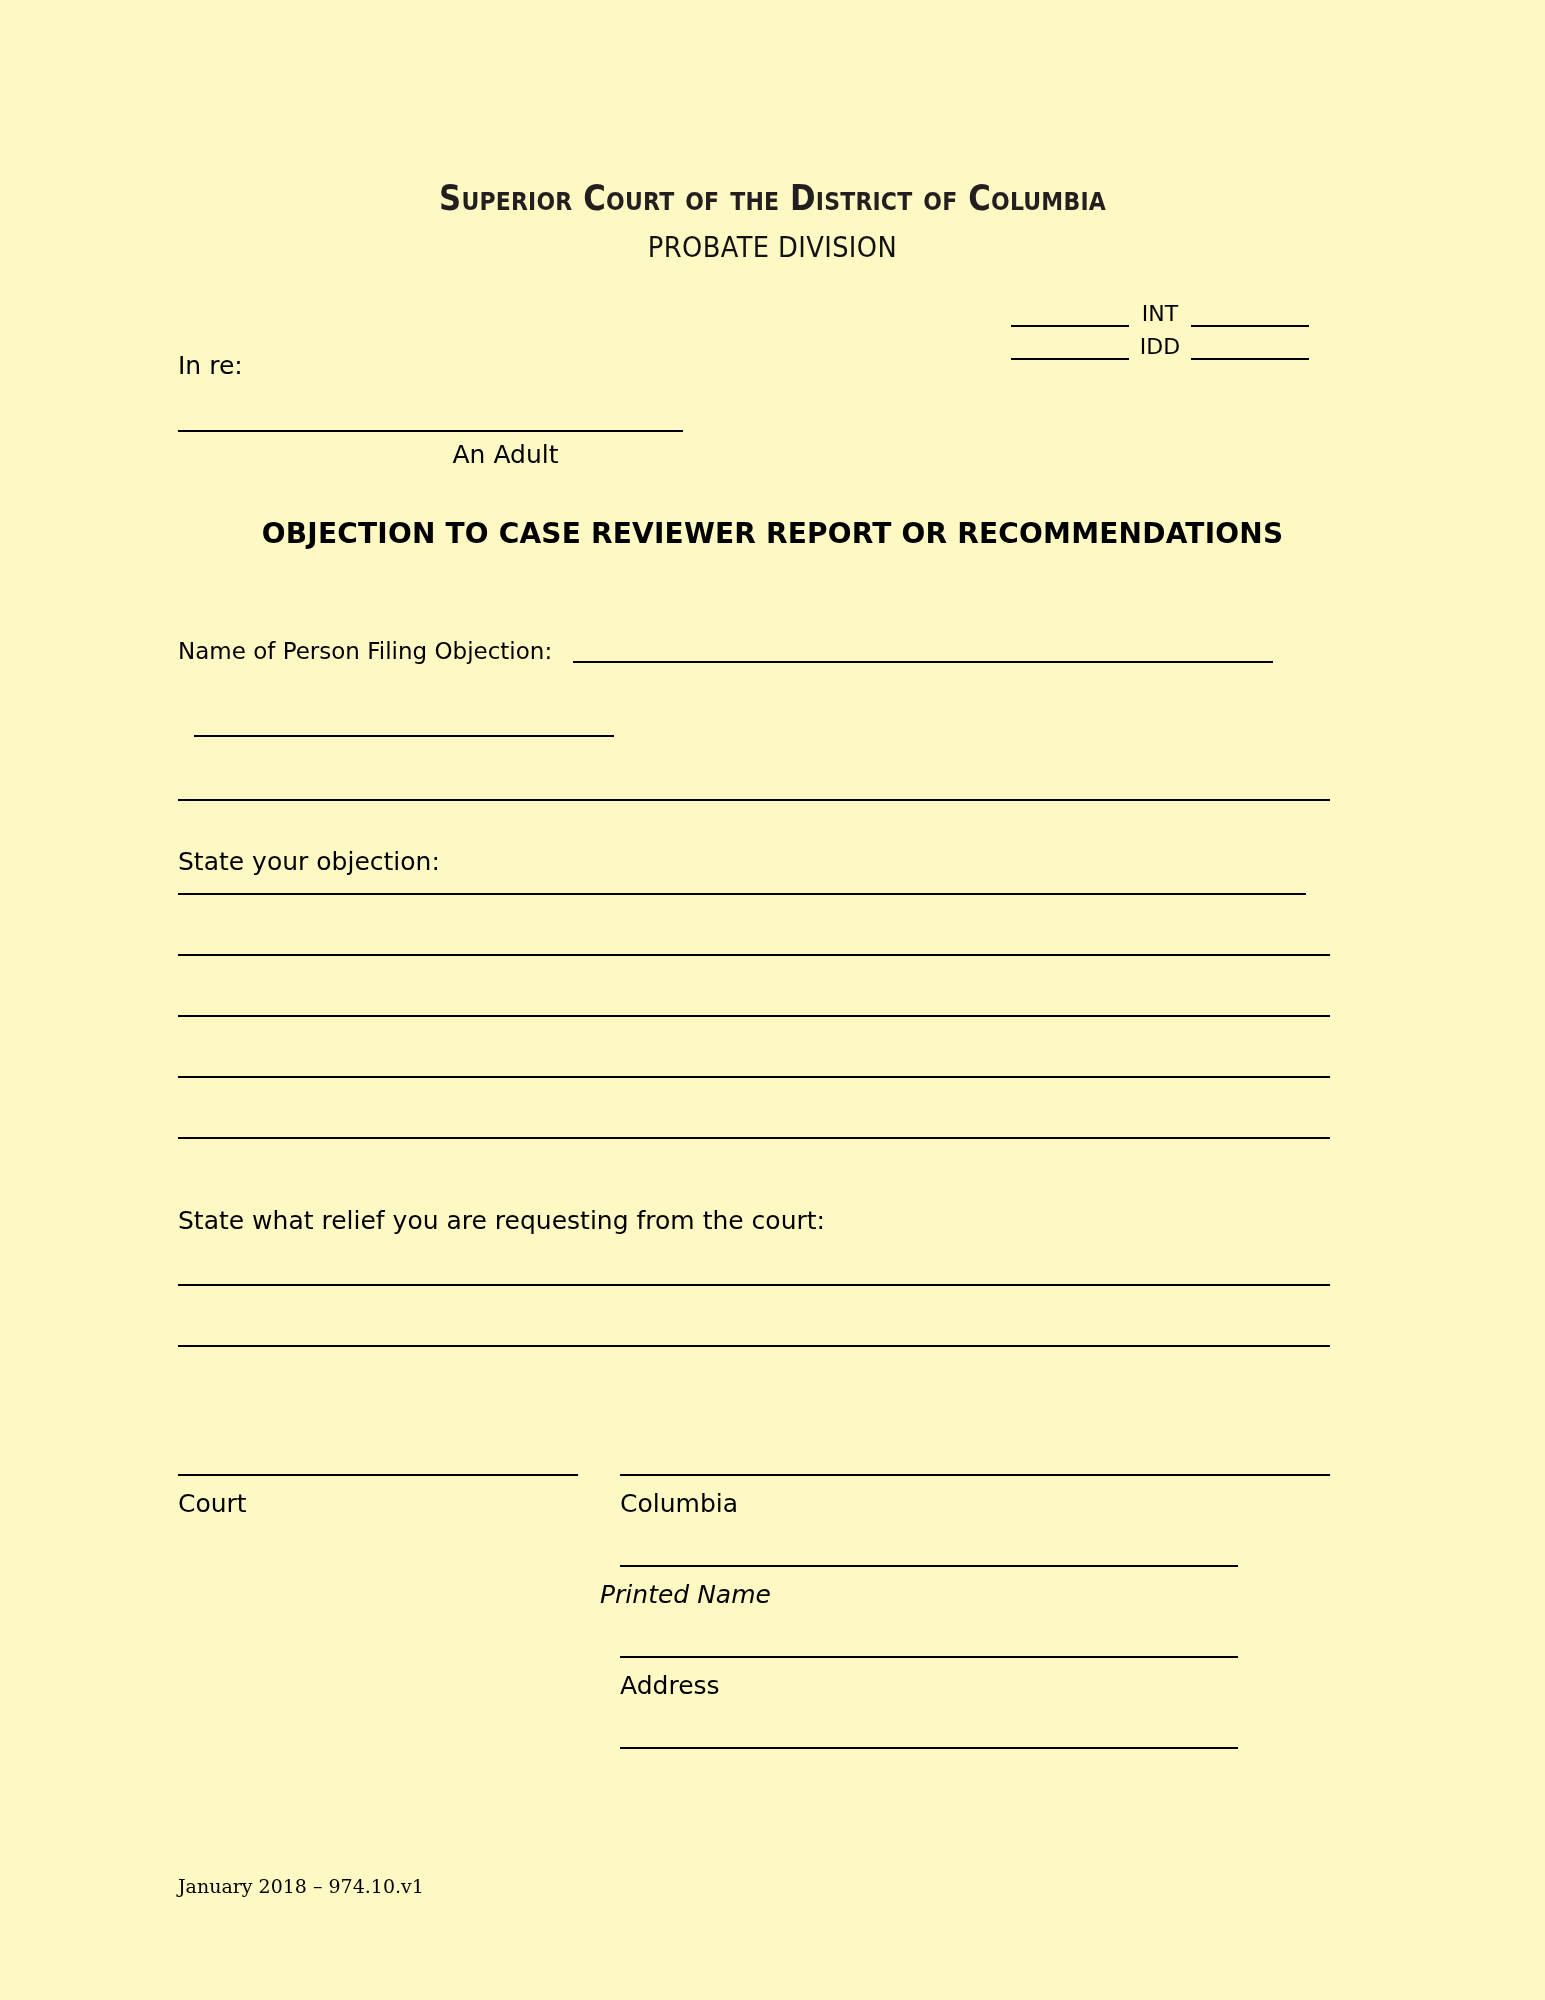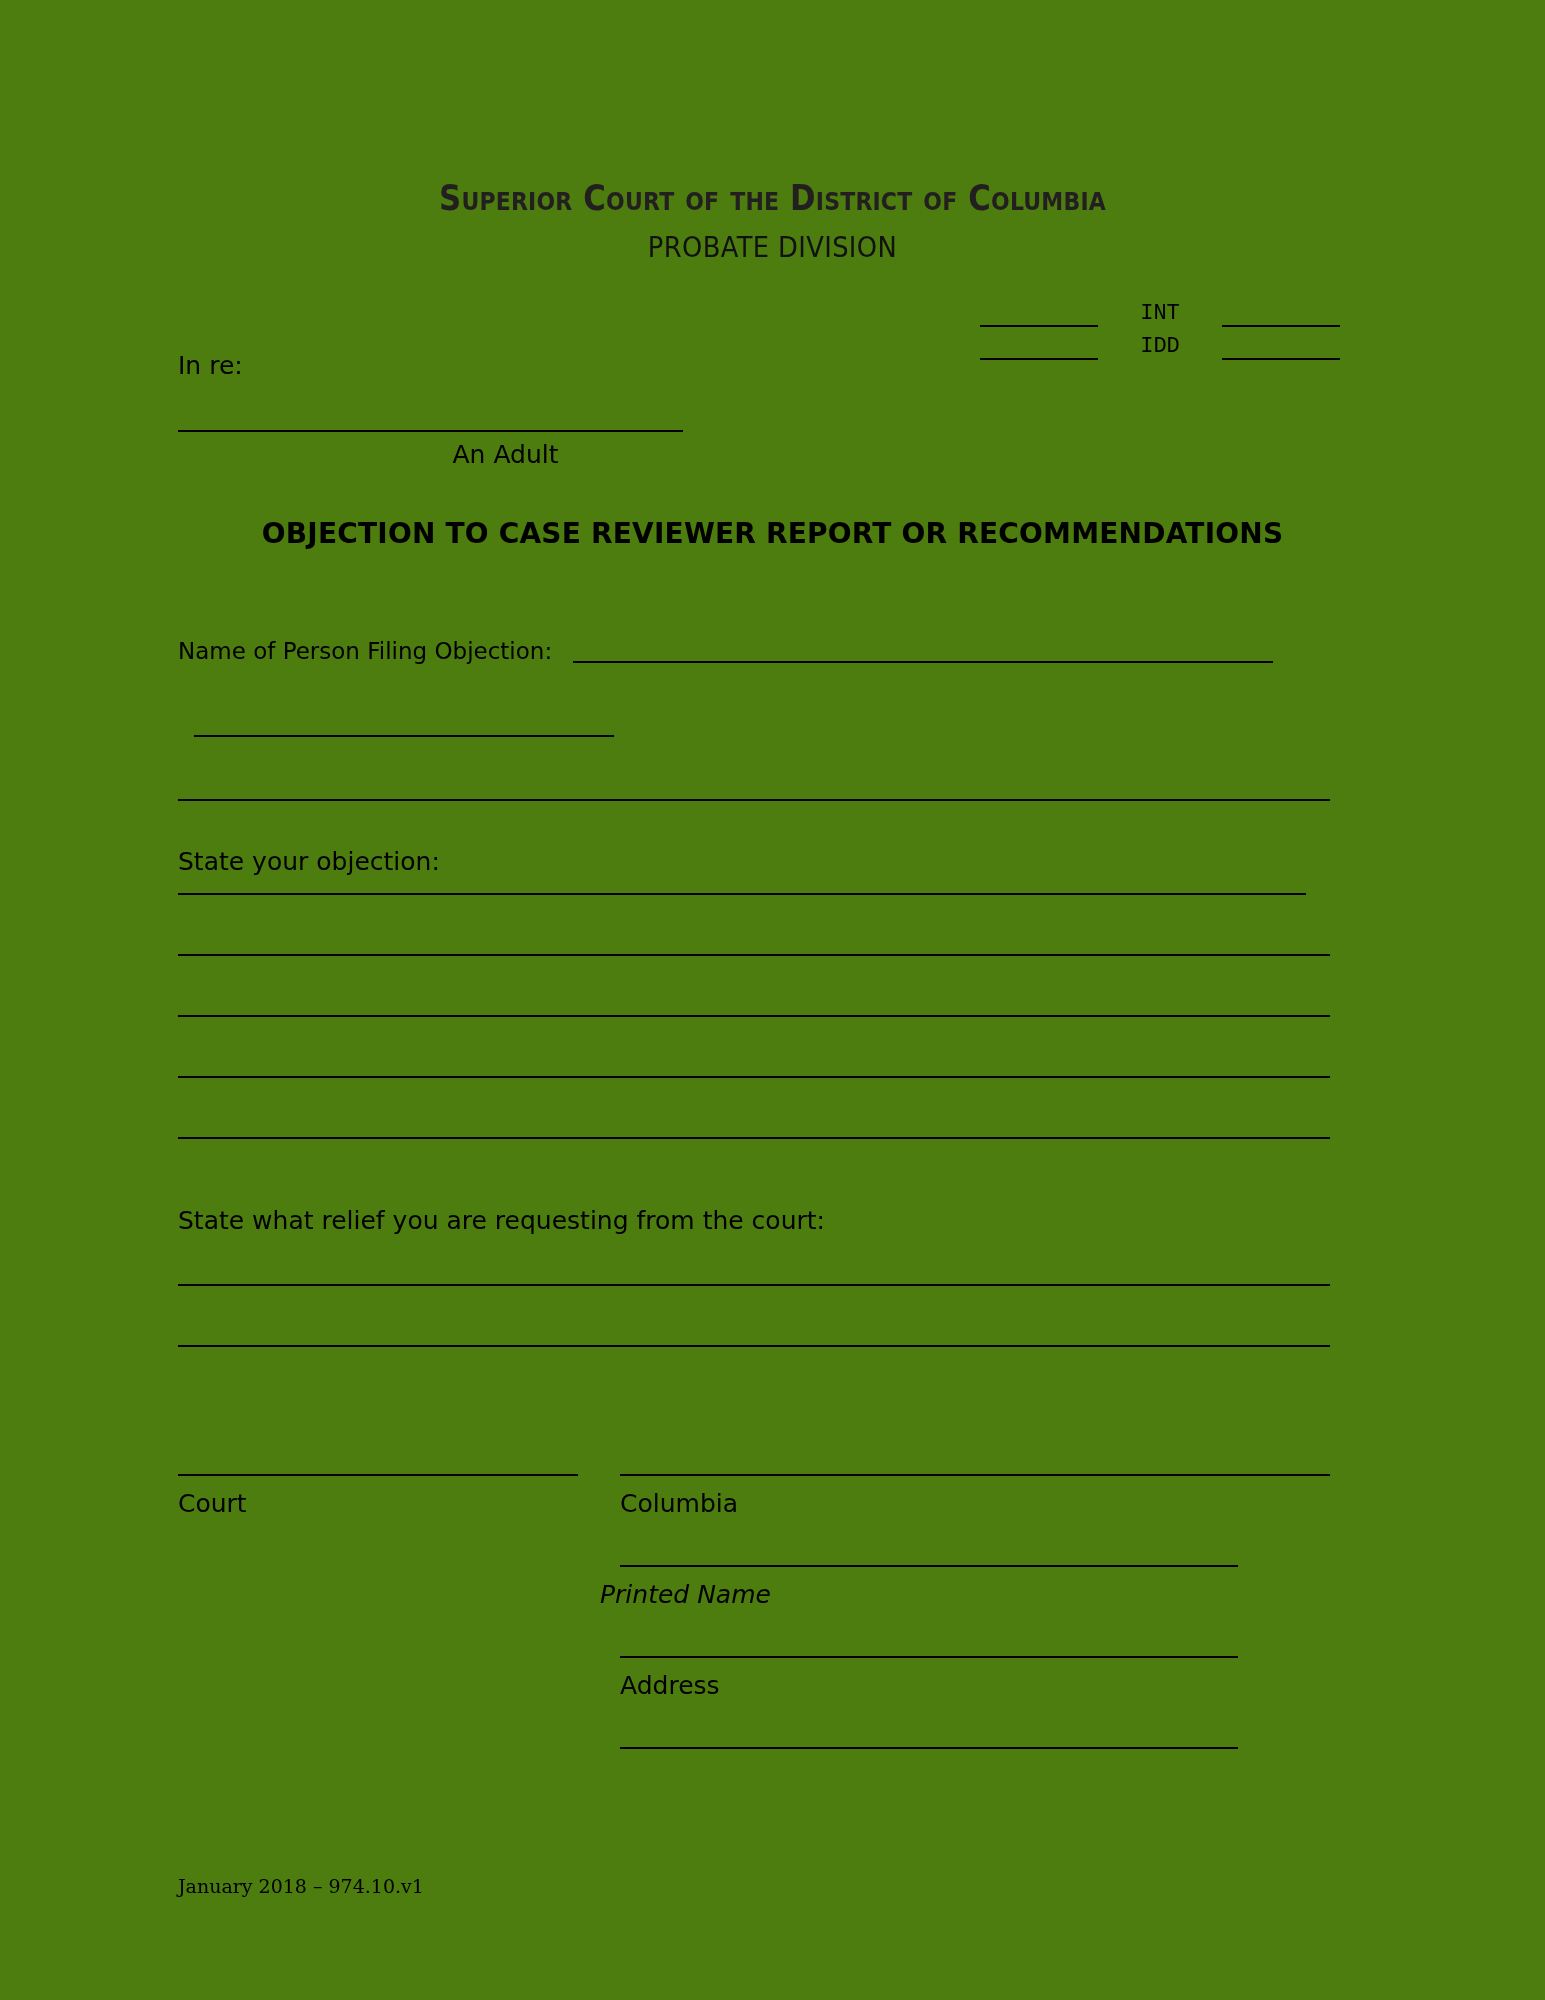--- a/index.html
+++ b/index.html
@@ -13,21 +13,21 @@
     position: relative;
     font-family: "DejaVu Sans", sans-serif;
     color: #000000;
     overflow: hidden;
   }
   .page {
     position: absolute;
     left: 0; top: 0;
     width: 1545px;
     height: 2000px;
-    background: #4d7c0f;
+    background: #fef9c3;
   }
 
   
   .court-title {
     position: absolute;
     left: 0; top: 178px;
     width: 1545px;
     text-align: center;
     font-family: "DejaVu Sans", sans-serif;
     font-weight: bold;
@@ -53,23 +53,22 @@
     position: absolute;
     left: 980px;
     top: 294px;
     width: 360px;
     font-size: 21px;
     line-height: 1.0;
   }
   .intidd-row {
     display: flex;
     align-items: flex-end;
-    justify-content: space-between;
+    justify-content: center;
     height: 33px;
-    font-family: Liberation Mono, monospace;
   }
   .intidd-blank {
     display: inline-block;
     width: 118px;
     border-bottom: 2px solid #000;
     height: 23px;
   }
   .intidd-label {
     display: inline-block;
     width: 62px;

